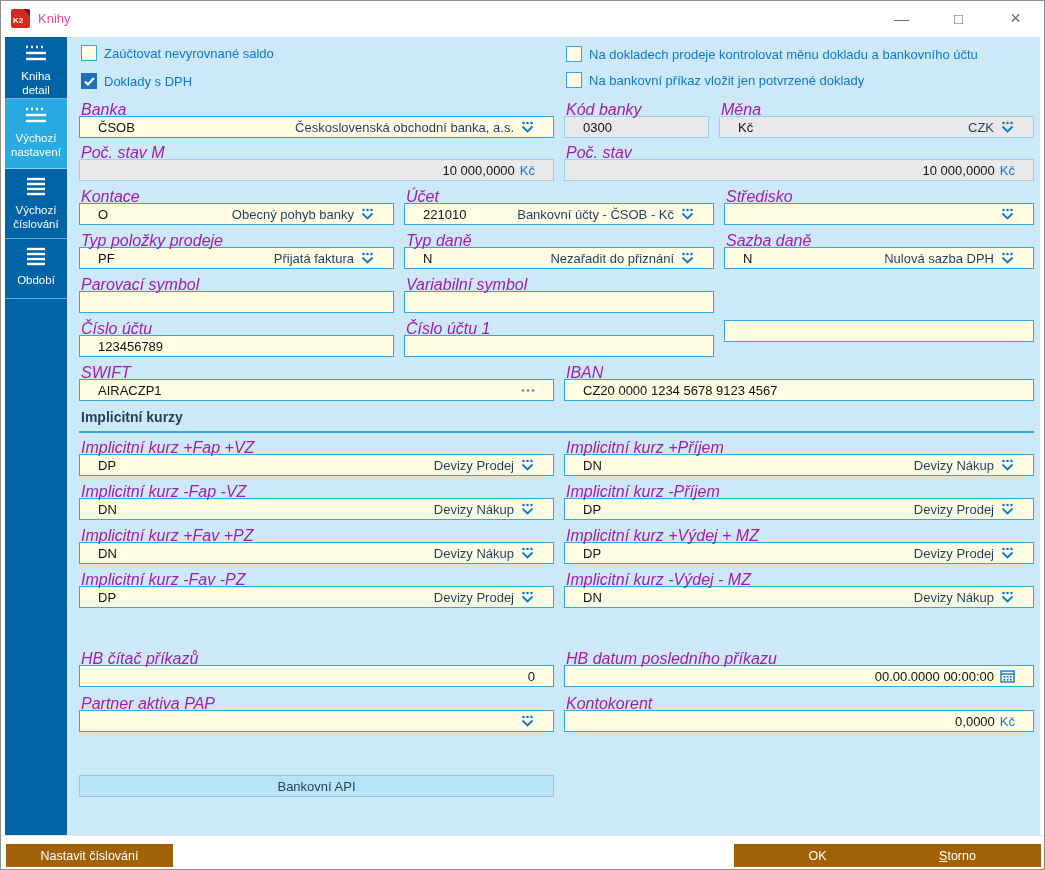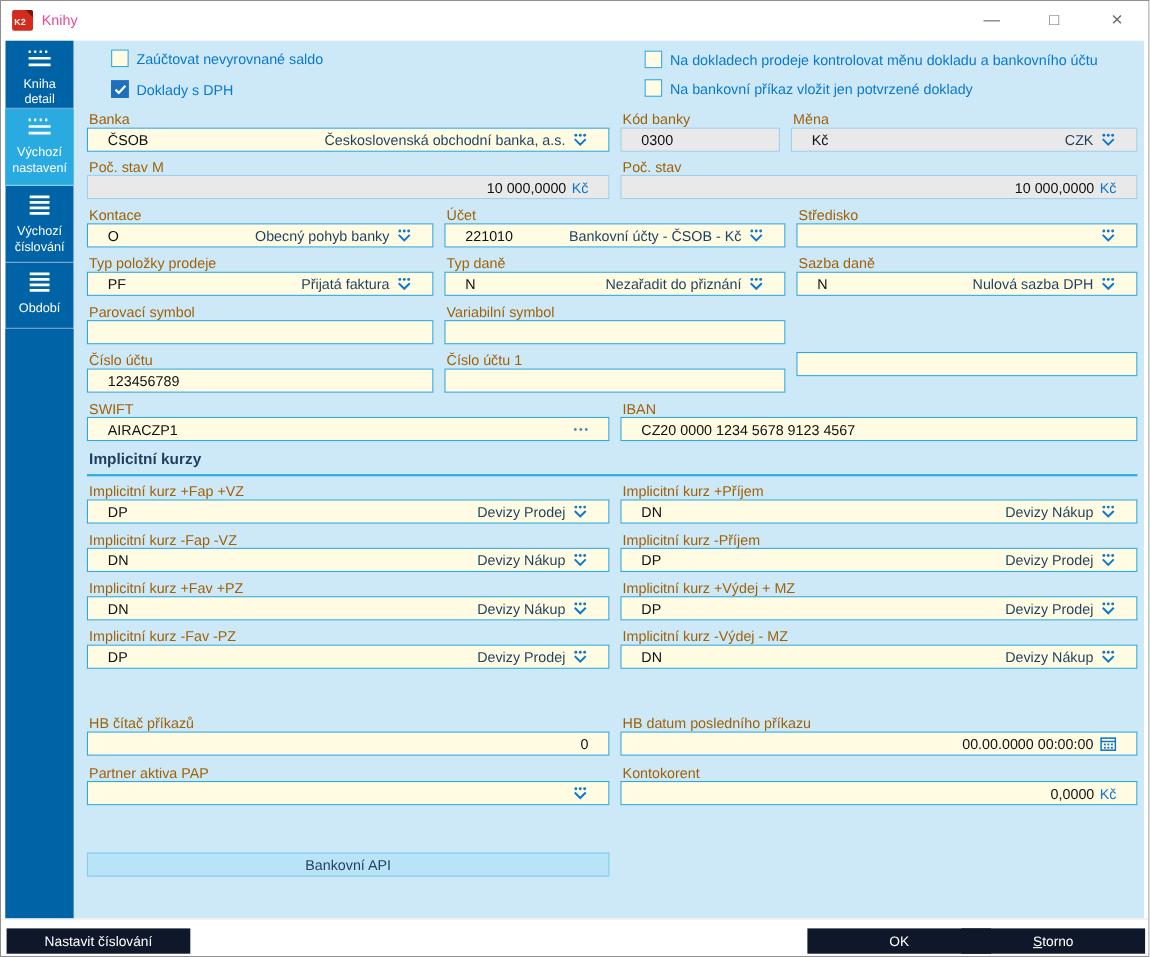--- a/index.html
+++ b/index.html
@@ -50,31 +50,31 @@
   .side-item .slabel { font-size:11.5px; line-height:1.2; padding:0 2px 6px 2px; }
   .side-item.active { background:#29abe2; }
   .side-fill { flex:1; background:#0063a5; }
 
   .content {
     position:absolute; left:66px; top:1px; right:4px; bottom:0;
     background:#cde9f8; overflow:hidden;
   }
 
   
-  .cb { position:absolute; display:flex; align-items:center; cursor:default;margin-left:20px; }
+  .cb { position:absolute; display:flex; align-items:center; cursor:default; }
   .cbbox {
     width:16px; height:16px; background:#fffce3; border:1px solid #2fa9e1;
     display:inline-flex; align-items:center; justify-content:center; flex:none;
   }
   .cbbox.checked { background:#1e70bc; border-color:#1e70bc; }
   .cblabel { color:#0a78cf; font-size:13px; margin-left:7px; white-space:nowrap; }
 
   
   .fg { position:absolute; }
-  .flabel { color:#a16207; font-size:13px; height:15px; padding-left:2px; white-space:nowrap; }
+  .flabel { color:#a21caf; font-size:16px; height:15px; padding-left:2px; white-space:nowrap;font-style:italic; }
   .fbox {
     height:22px; background:#fffce3; border:1px solid #2fa9e1;
     display:flex; align-items:center; padding:0 18px; font-size:13px; overflow:hidden;
   }
   .fbox.gray { background:#e9e9e9; border-color:#9fd0ed; }
   .fval { color:#111111; white-space:nowrap; }
   .fdesc { margin-left:auto; color:#1f3f5f; white-space:nowrap; }
   .fsuffix { color:#0a78cf; margin-left:5px; white-space:nowrap; }
   .rightval { margin-left:auto; color:#111111; white-space:nowrap; }
   .ficon { margin-left:6px; color:#0a78cf; display:flex; flex:none; align-items:center; }
@@ -90,21 +90,21 @@
   .api-btn {
     position:absolute; background:#b9e3f6; border:1px solid #86cdf0;
     color:#1f3f5f; font-size:13px; display:flex; align-items:center; justify-content:center;
     cursor:default;
   }
   .bottombar {
     position:absolute; left:0; right:0; bottom:0; height:34px; background:#ffffff;
     border-top:1px solid #e8e8e8;
   }
   .btn {
-    position:absolute; top:8px; height:23px; background:#0f172a; color:#ffffff;
+    position:absolute; top:8px; height:23px; background:#a16207; color:#ffffff;
     font-size:12.5px; display:flex; align-items:center; justify-content:center; cursor:default;
   }
   .btn .lbl { display:block; }
   .btn.storno .lbl::first-letter { text-decoration:underline; }
 </style>
 </head>
 <body>
 
 <div class="window">
 

